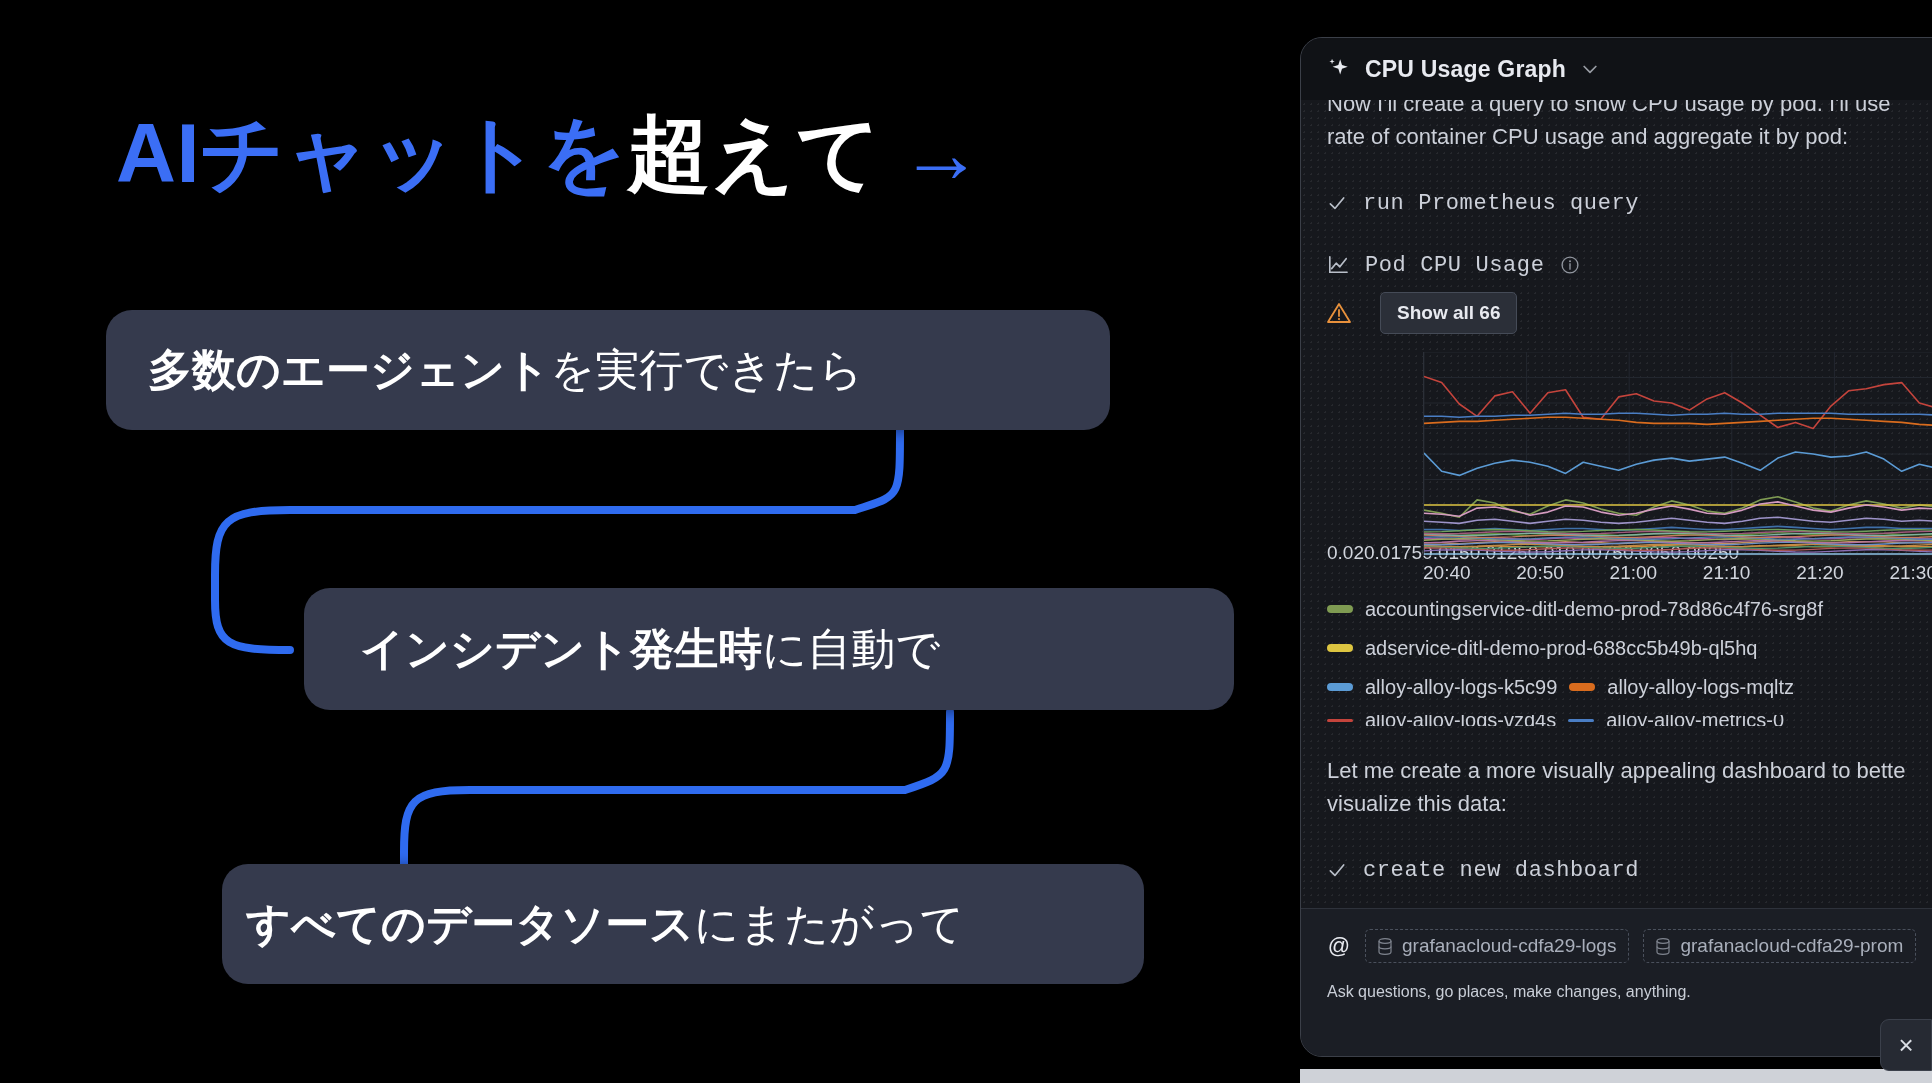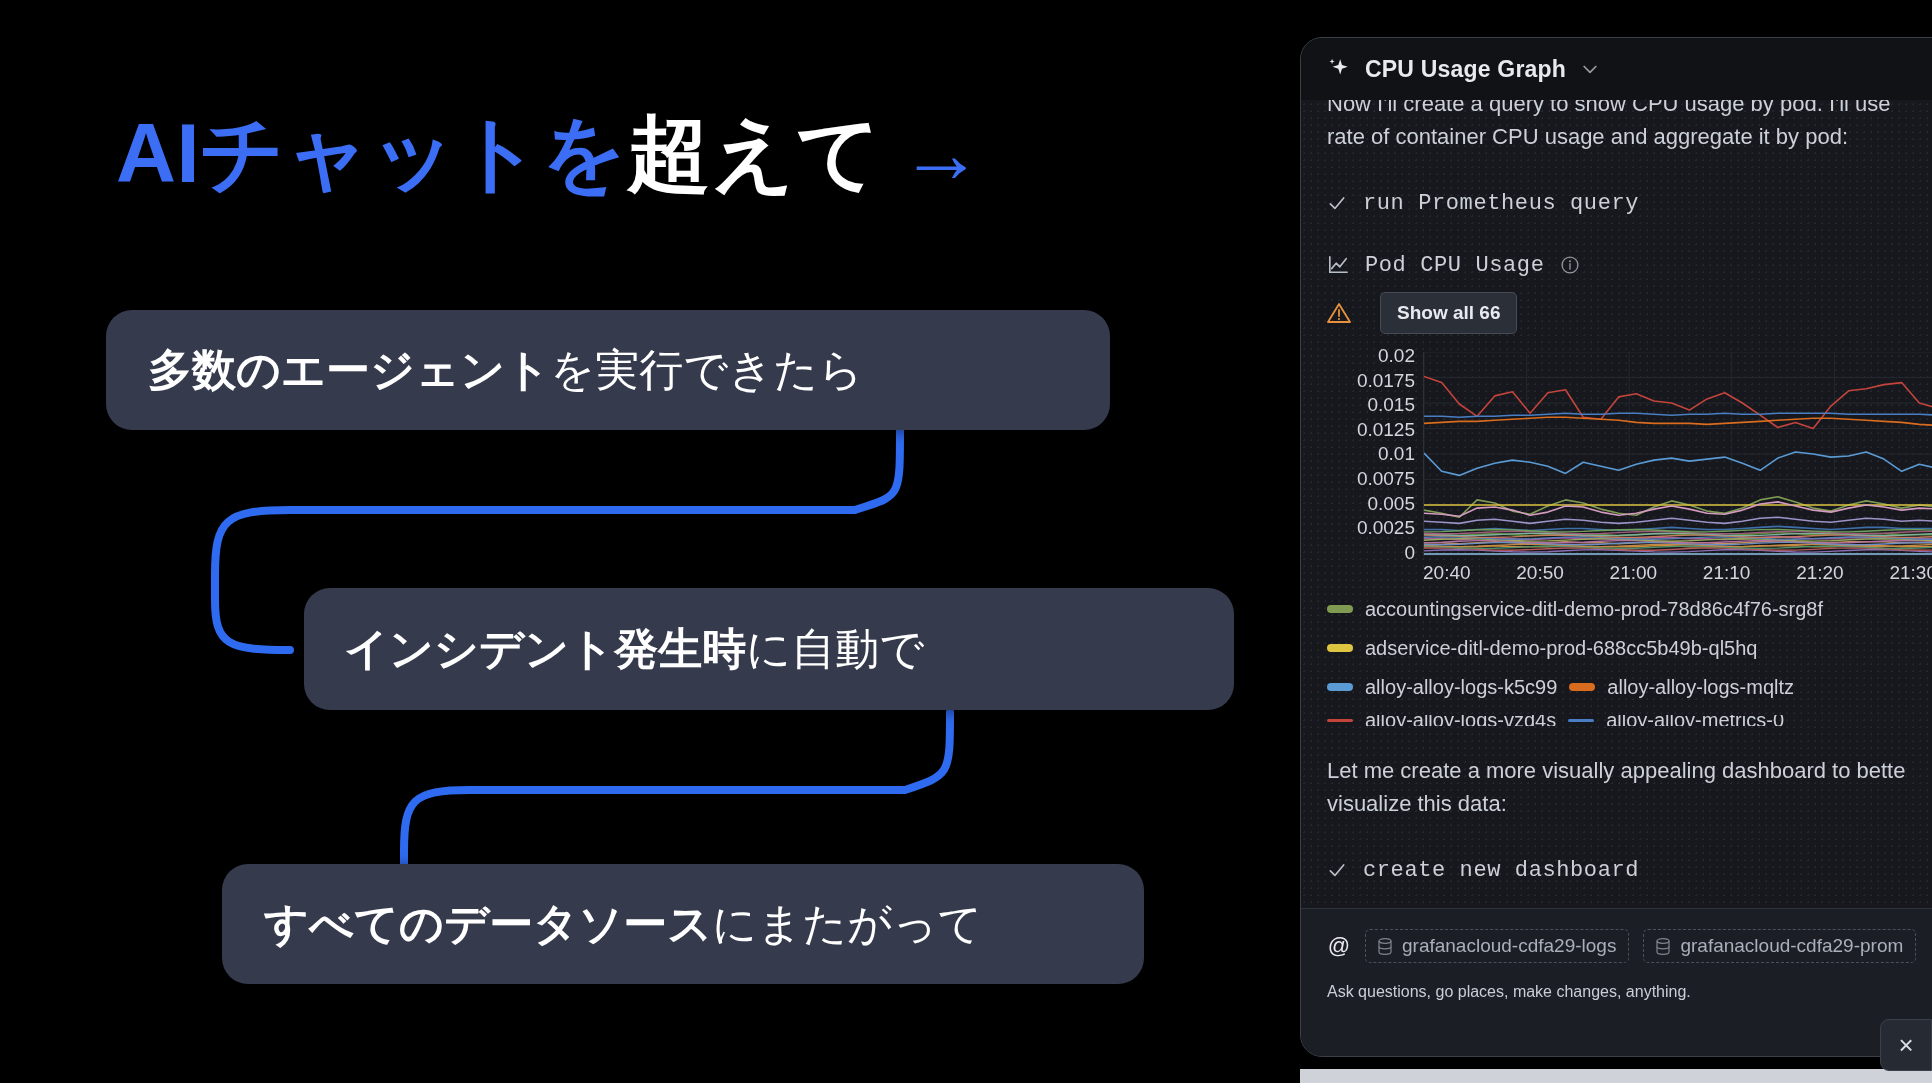--- a/index.html
+++ b/index.html
@@ -33,22 +33,22 @@
     align-items: center;
     color: #ffffff;
     white-space: nowrap;
     box-shadow: 0 2px 14px rgba(0,0,0,0.5);
   }
   .pill .txt { font-size: 44px; line-height: 1; }
   .pill .b { font-weight: 700; }
   .pill .n { font-weight: 400; }
 
   #pill-1 { left: 106px; top: 310px;  width: 1004px; height: 120px; padding-left: 42px; }
-  #pill-2 { left: 304px; top: 588px;  width: 930px;  height: 122px; padding-left: 40px; }
-  #pill-3 { left: 222px; top: 864px;  width: 922px;  height: 120px; padding-left: 42px; }
+  #pill-2 { left: 304px; top: 588px;  width: 930px;  height: 122px; padding-left: 56px; }
+  #pill-3 { left: 222px; top: 864px;  width: 922px;  height: 120px; padding-left: 24px; }
 
   #connectors { position: absolute; left: 0; top: 0; width: 1260px; height: 1083px; pointer-events: none; }
 
   
   #panel {
     position: absolute;
     left: 1300px; top: 37px;
     width: 660px; height: 1020px;
     background: #16181d;
     border: 1px solid #3b3f48;
@@ -112,21 +112,21 @@
     color: #e8eaf0;
     font-size: 19px; font-weight: 700;
     padding: 9px 16px;
   }
 
   
   .chart-wrap { margin-top: 18px; }
   .chart-area { position: relative; width: 610px; height: 216px; }
   .ylabels {
     position: absolute; left: 0; top: 0; width: 88px; height: 216px;
-    display: flex; flex-direction: column; justify-content: space-between;
+    display: flex; flex-direction: row; justify-content: space-between;
     align-items: flex-end;
   }
   .ylabels span { color: #d2d6de; font-size: 19px; line-height: 1; transform: translateY(-6px); }
   .plot {
     position: absolute; left: 96px; top: 0; right: 0; height: 204px;
     border-left: 1px solid #2c3038;
   }
   .xlabels {
     position: absolute; left: 96px; top: 210px; right: 0;
     display: flex; justify-content: space-between;

